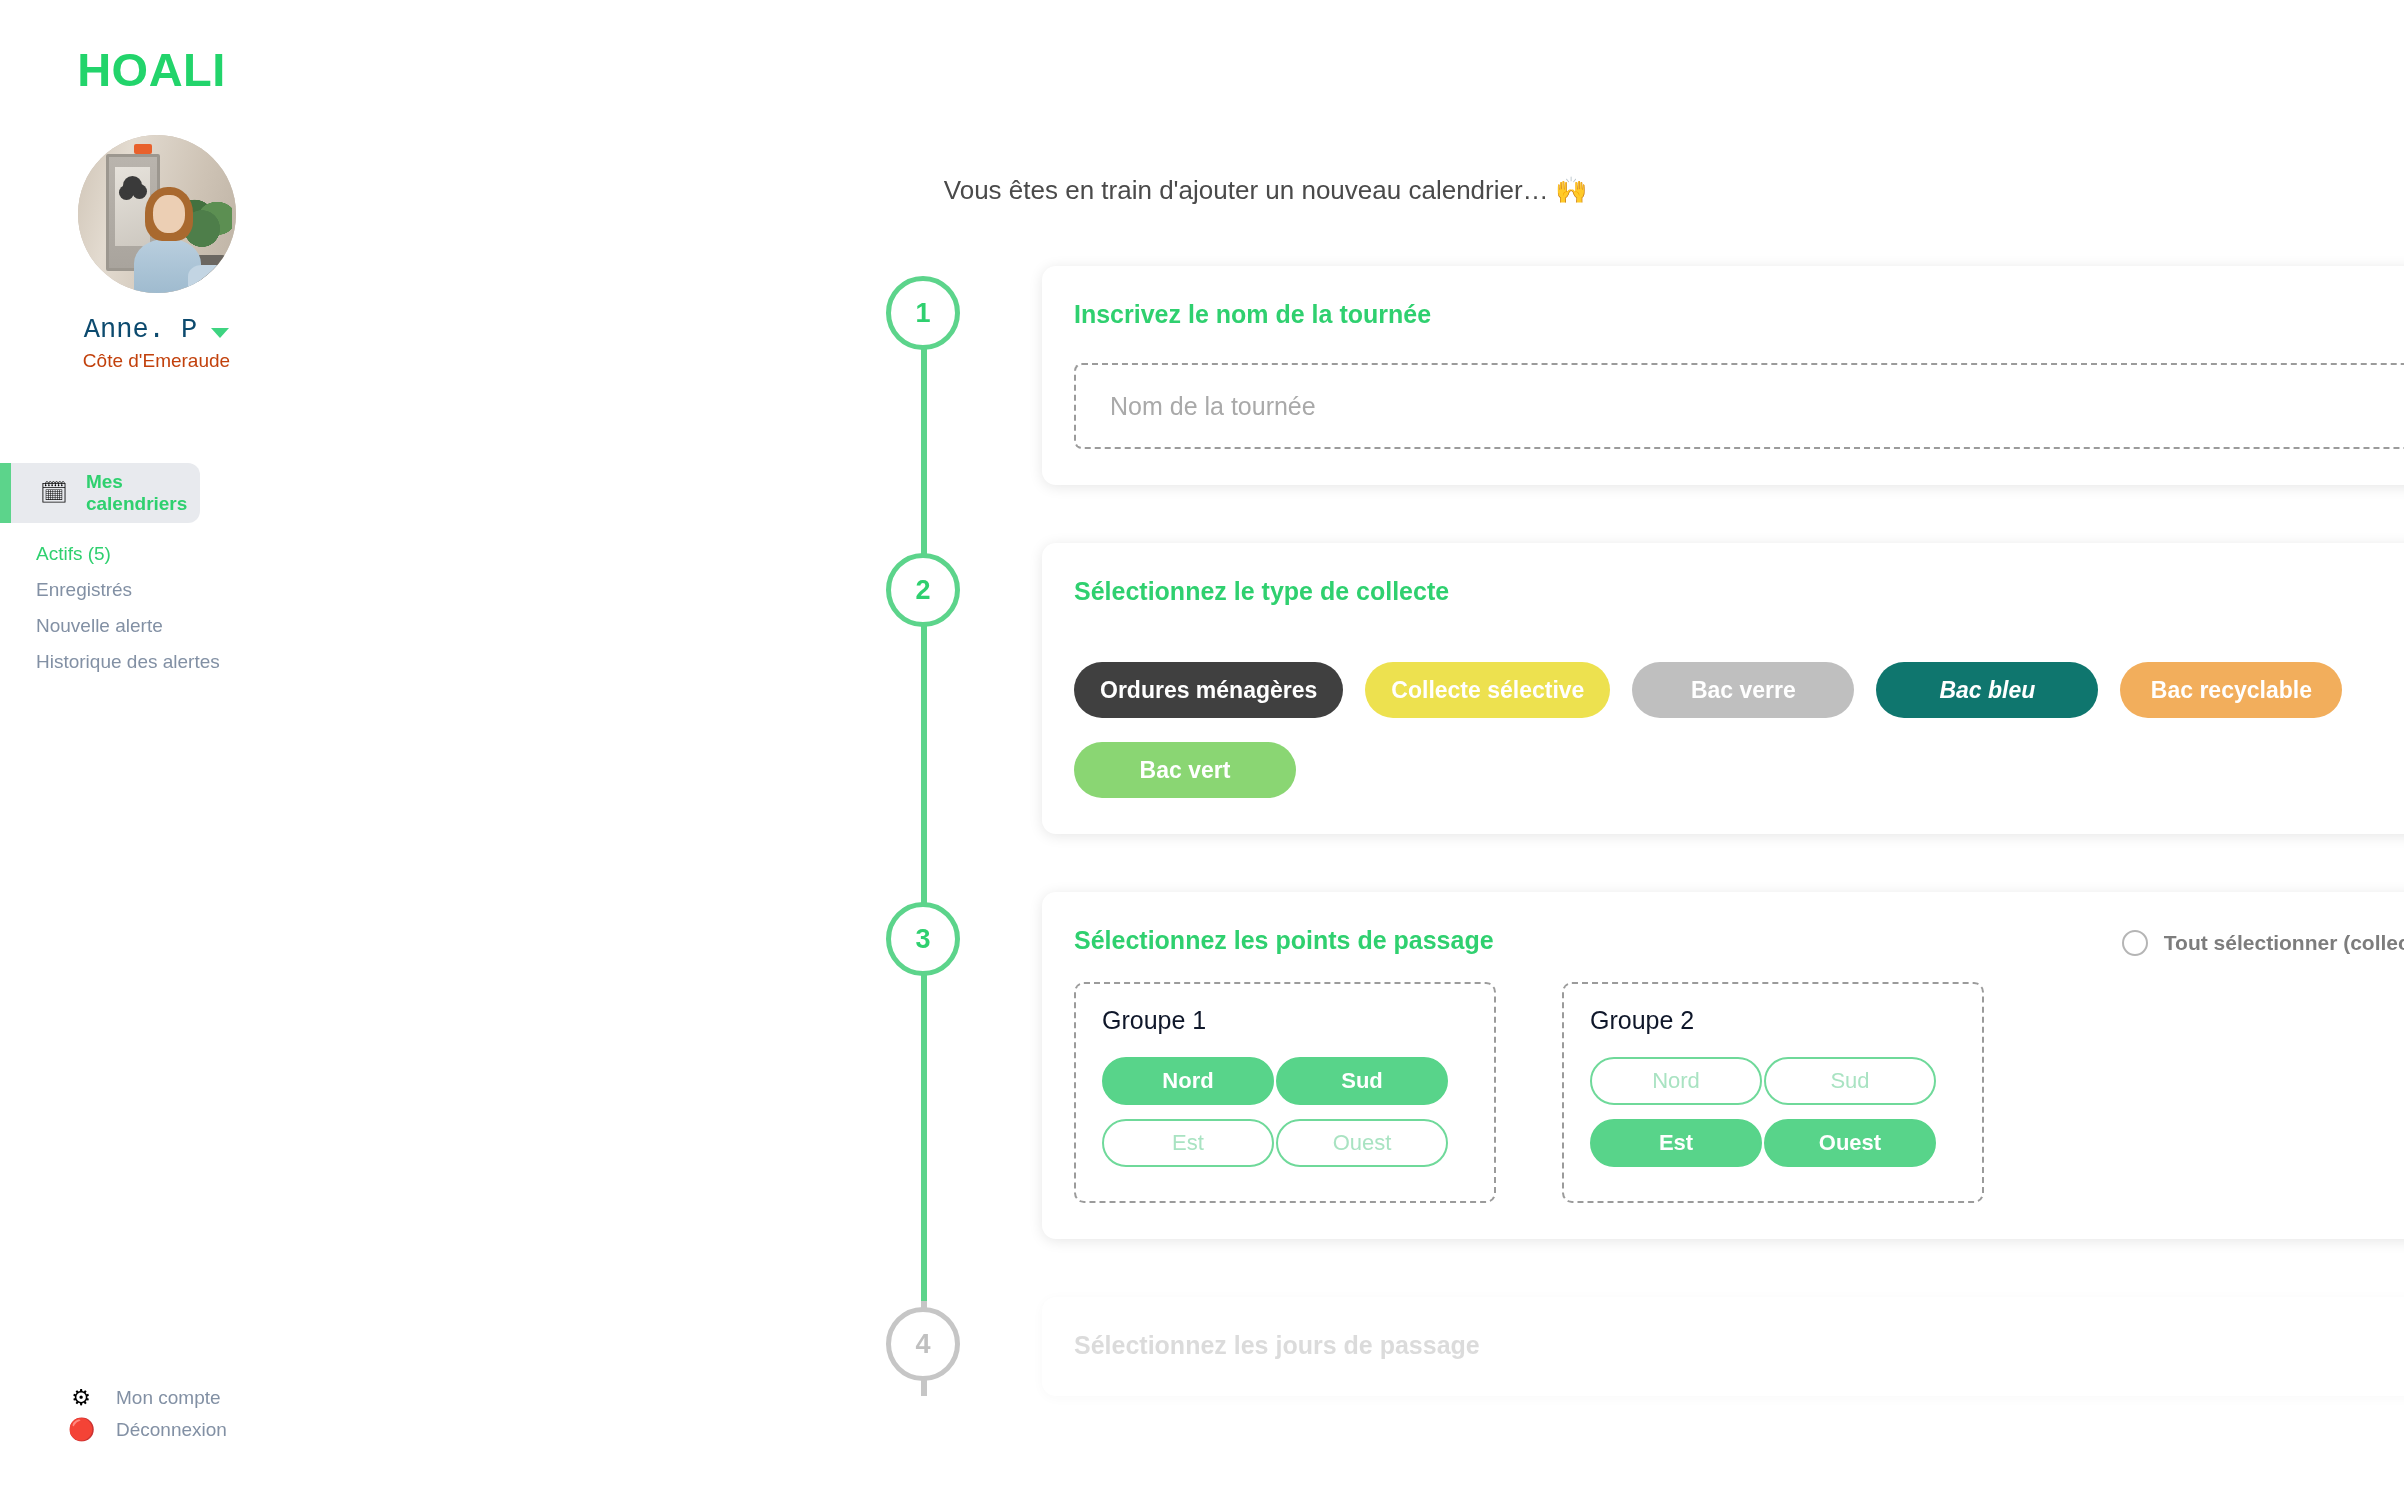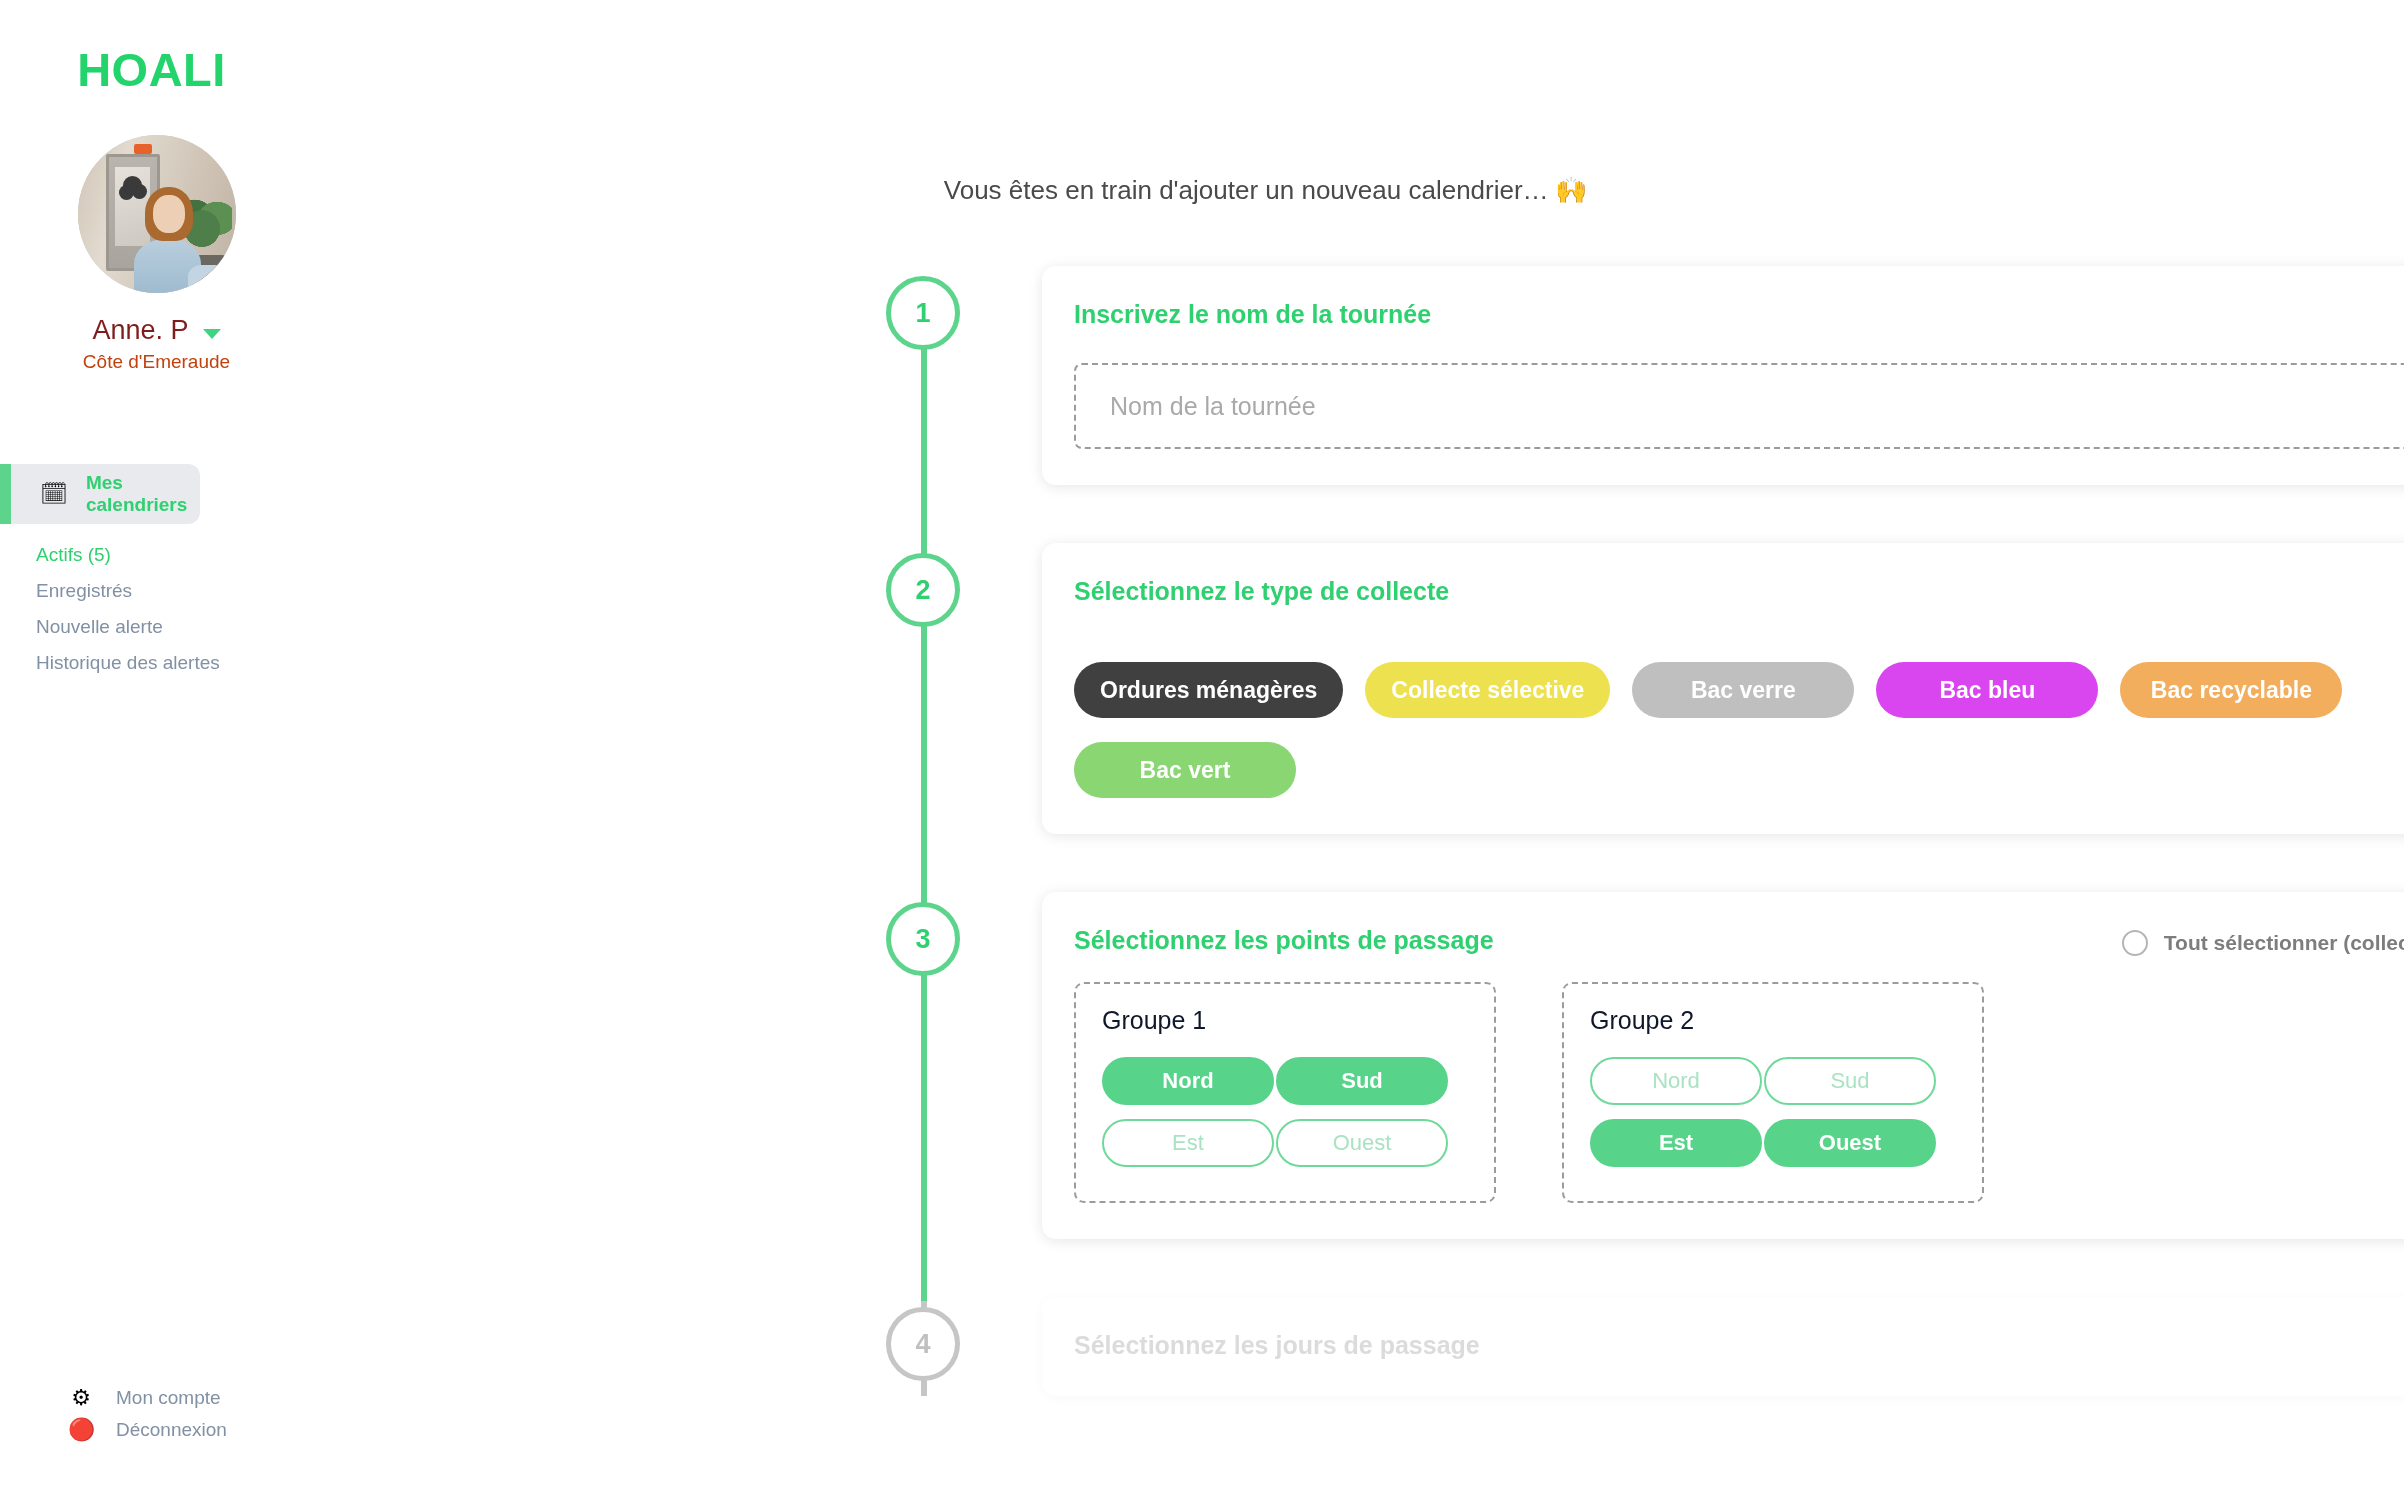--- a/index.html
+++ b/index.html
@@ -63,21 +63,21 @@
     background:#eccfb4; border-radius:46%; }
   .av-body { position:absolute; left:36%; bottom:0; width:42%; height:34%;
     background: linear-gradient(180deg,#b9cede,#9fbbcf); border-radius: 46% 46% 0 0; }
   .av-arm { position:absolute; right:8%; bottom:0; width:22%; height:18%;
     background:#c3d5e3; border-radius:40% 20% 0 0; }
 
   .uname-row {
     display: flex; align-items: center; justify-content: center;
     gap: 14px; margin-top: 22px;
   }
-  .uname { color: #7f1d1d; font-size: 27px; font-weight: 400; }
+  .uname { color: #0c4a6e; font-size: 27px; font-weight: 400; font-family: Liberation Mono, monospace; }
   .caret { width: 0; height: 0; border-left: 9px solid transparent;
            border-right: 9px solid transparent; border-top: 10px solid #3ed481;
            margin-top: 6px; }
   .uregion { color: #c2410c; font-size: 19px; margin-top: 5px; }
 
   .nav { margin-top: 91px; }
   .nav-main {
     position: relative;
     display: flex; align-items: center;
     height: 60px;
@@ -292,21 +292,21 @@
         </section>
 
         <section class="step">
           <div class="bullet">2</div>
           <div class="card">
             <h2 class="card-title">Sélectionnez le type de collecte</h2>
             <div class="chips">
               <div class="chip" style="background: #404040; min-width: 224px;">Ordures ménagères</div>
               <div class="chip" style="background: rgb(237, 225, 79); min-width: 222px; text-align: right;">Collecte sélective</div>
               <div class="chip" style="background: rgb(191, 191, 191); min-width: 222px;">Bac verre</div>
-              <div class="chip" style="background: #d946ef; min-width: 222px;">Bac bleu</div>
+              <div class="chip" style="background: #0f766e; min-width: 222px; font-style: italic;">Bac bleu</div>
               <div class="chip" style="background: rgb(242, 174, 92); min-width: 222px;">Bac recyclable</div>
               <div class="chip" style="background: rgb(138, 214, 115); min-width: 222px;">Bac vert</div>
             </div>
           </div>
         </section>
 
         <section class="step">
           <div class="bullet">3</div>
           <div class="card">
             <div class="s3-head">

